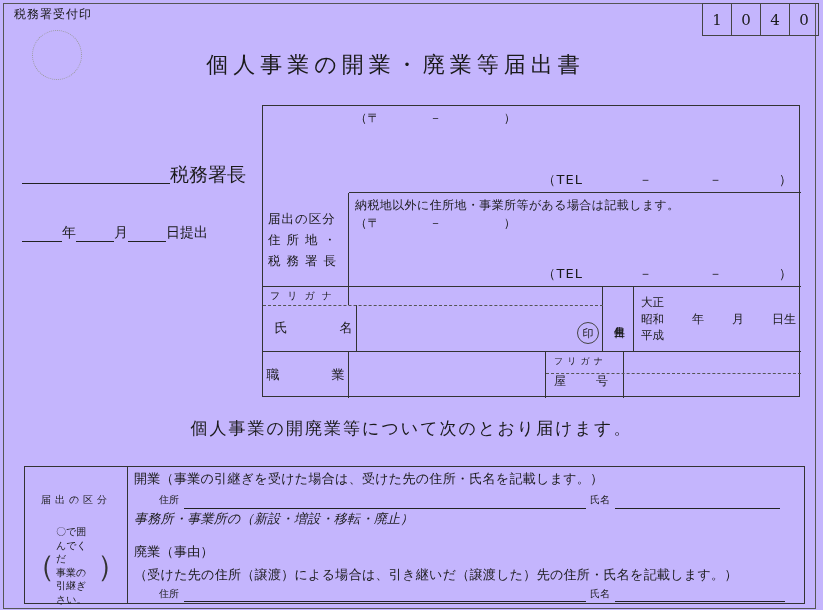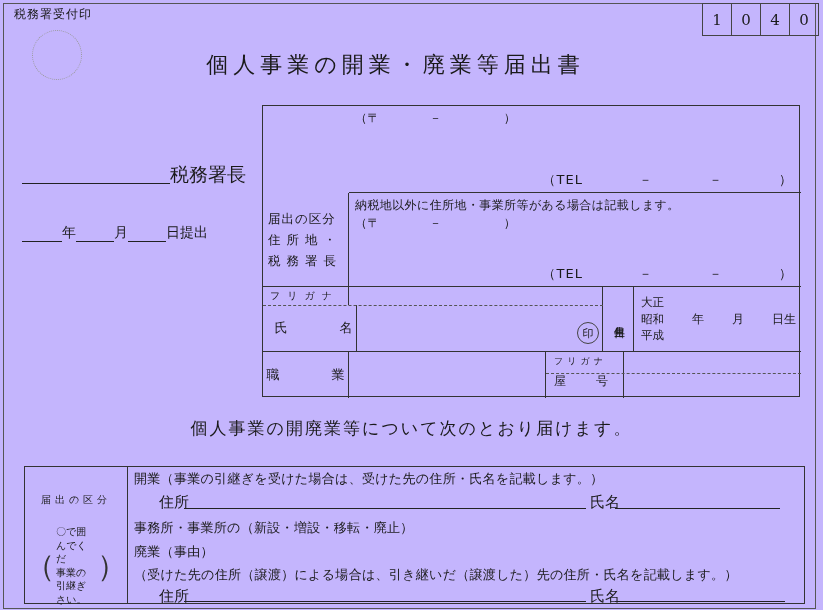--- a/index.html
+++ b/index.html
@@ -46,21 +46,21 @@
   #declaration{left:0;top:417px;width:823px;text-align:center;font-family:"DejaVu Serif",serif;
     font-size:17px;letter-spacing:2px;}
   
   #btable{left:24px;top:466px;width:781px;height:138px;border:1px solid #333;}
   #b-label-title{position:absolute;left:0;top:26px;width:100%;text-align:center;font-size:10px;letter-spacing:4px;}
   #b-note{position:absolute;left:0;top:58px;width:100%;display:flex;justify-content:center;align-items:center;}
   .big-paren{font-size:30px;font-weight:300;color:#333;font-family:"DejaVu Serif",serif;line-height:46px;}
   #b-note-lines{font-size:10px;line-height:13.5px;margin:0 1px;}
   .b-line{position:absolute;left:6px;font-size:13px;letter-spacing:0.3px;white-space:nowrap;}
   .fill{border-bottom:1px solid #222;position:absolute;height:0;}
-  .fill-label{position:absolute;font-size:15px;}
+  .fill-label{position:absolute;font-size:10px;}
 </style>
 </head>
 <body>
 
 <div id="page">
   <div class="abs" id="page-border"></div>
 
   <div class="abs" id="stamp-label">税務署受付印</div>
   <div class="abs" id="stamp-circle"></div>
 
@@ -158,21 +158,21 @@
     </div>
 
     <div class="cell" style="left:103px;top:0;width:678px;height:136px;">
       <div class="b-line" style="top:3px;">開業（事業の引継ぎを受けた場合は、受けた先の住所・氏名を記載します。）</div>
 
       <span class="fill-label" style="left:31px;top:26px;">住所</span>
       <span class="fill" style="left:56px;top:41px;width:402px;"></span>
       <span class="fill-label" style="left:462px;top:26px;">氏名</span>
       <span class="fill" style="left:487px;top:41px;width:165px;"></span>
 
-      <div class="b-line" style="top:52px;">事務所・事業所の（新設・増設・移転・廃止）</div>
+      <div class="b-line" style="top:43px;font-style:italic;">事務所・事業所の（新設・増設・移転・廃止）</div>
       <div class="b-line" style="top:76px;">廃業（事由）</div>
       <div class="b-line" style="top:99px;">（受けた先の住所（譲渡）による場合は、引き継いだ（譲渡した）先の住所・氏名を記載します。）</div>
 
       <span class="fill-label" style="left:31px;top:120px;">住所</span>
       <span class="fill" style="left:56px;top:134px;width:402px;"></span>
       <span class="fill-label" style="left:462px;top:120px;">氏名</span>
       <span class="fill" style="left:487px;top:134px;width:170px;"></span>
     </div>
   </div>
 </div>

